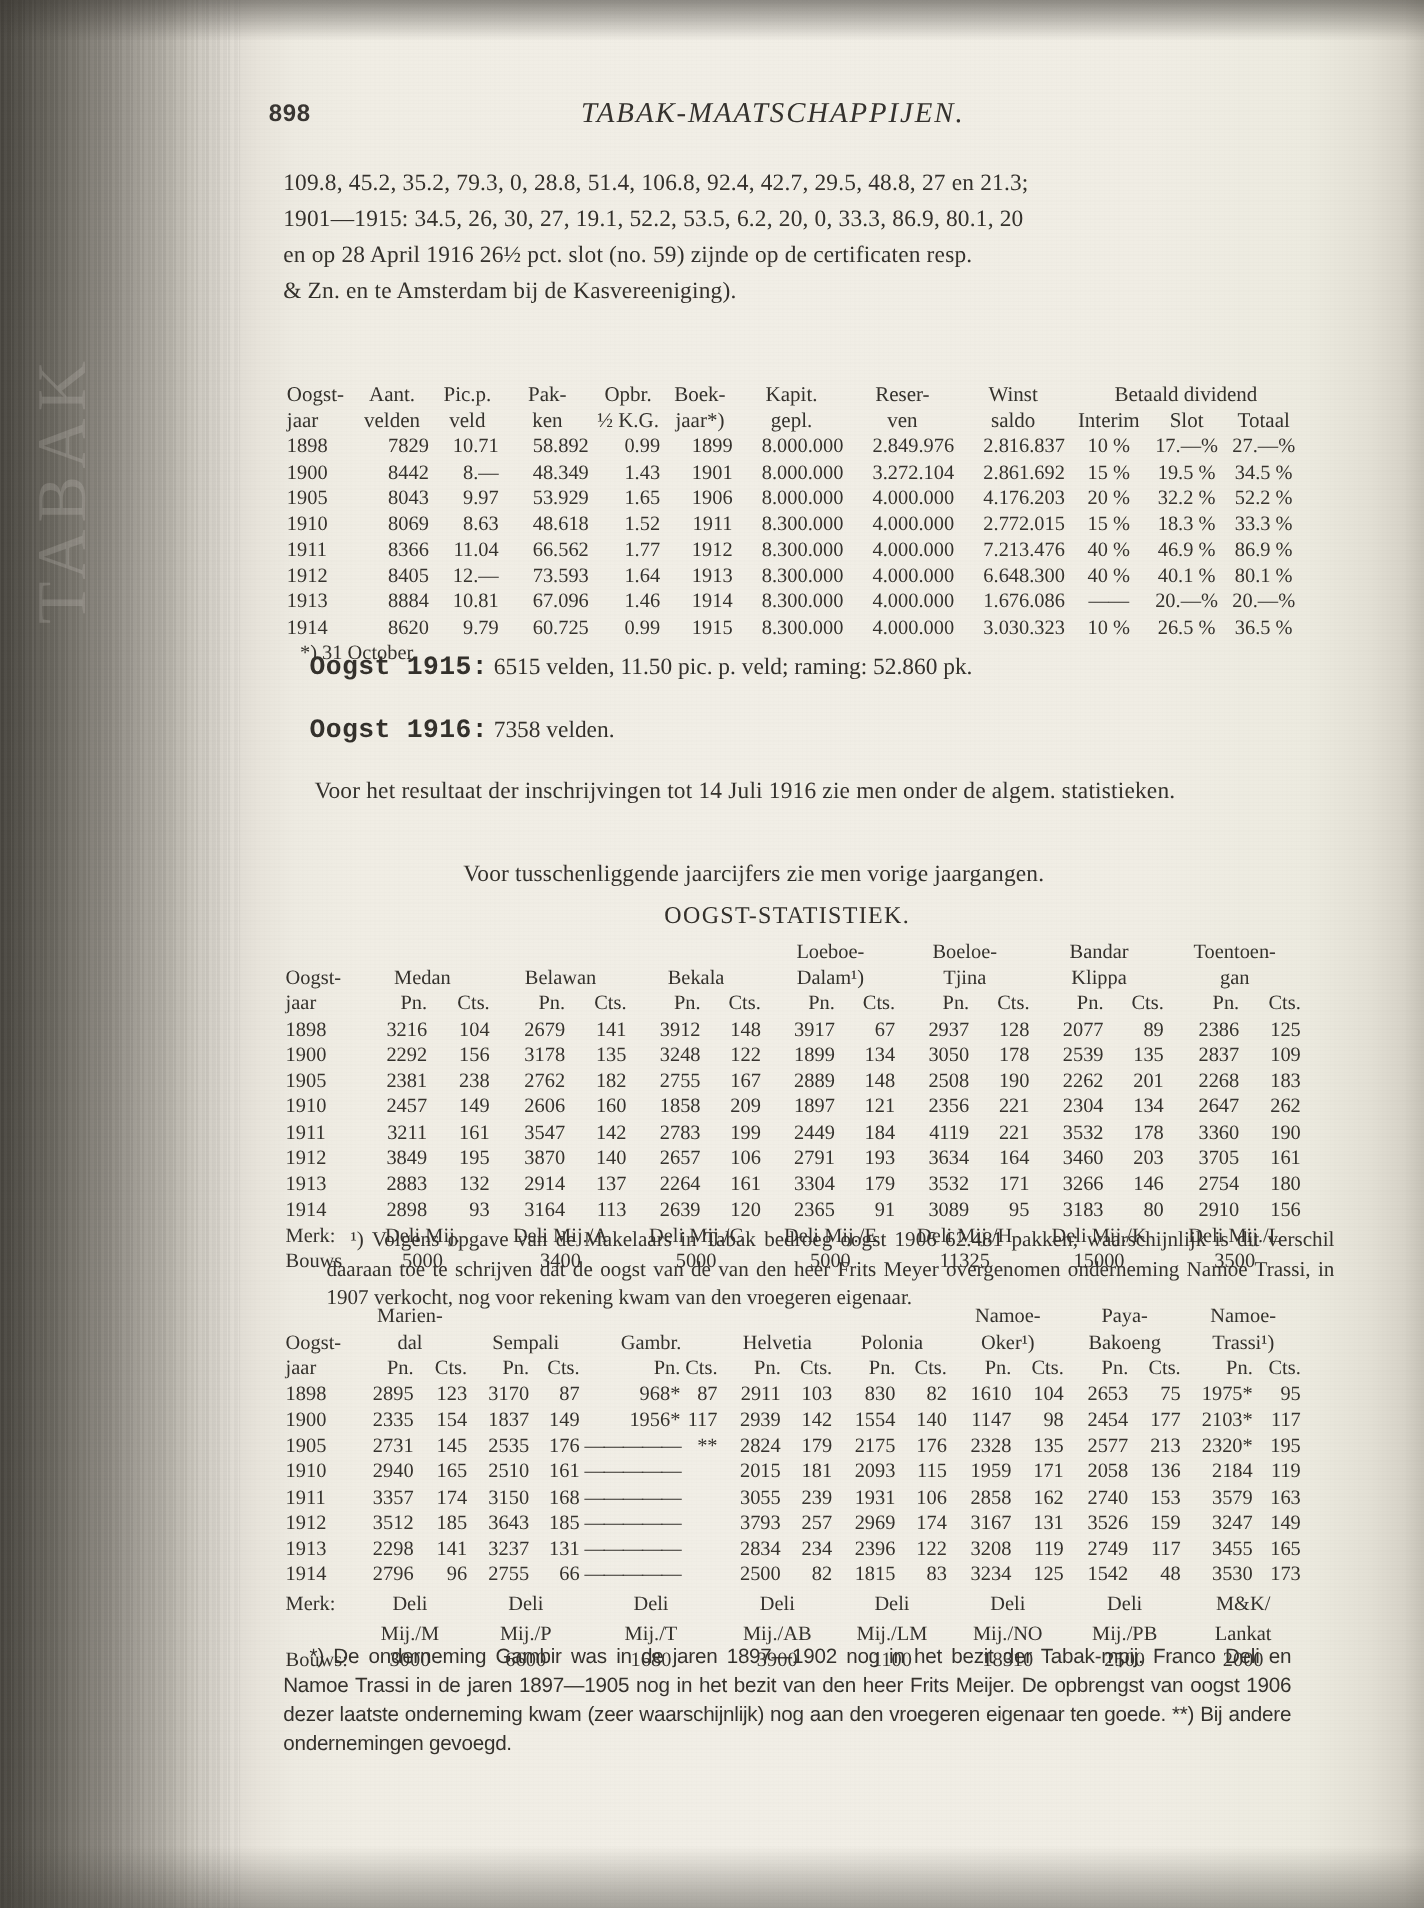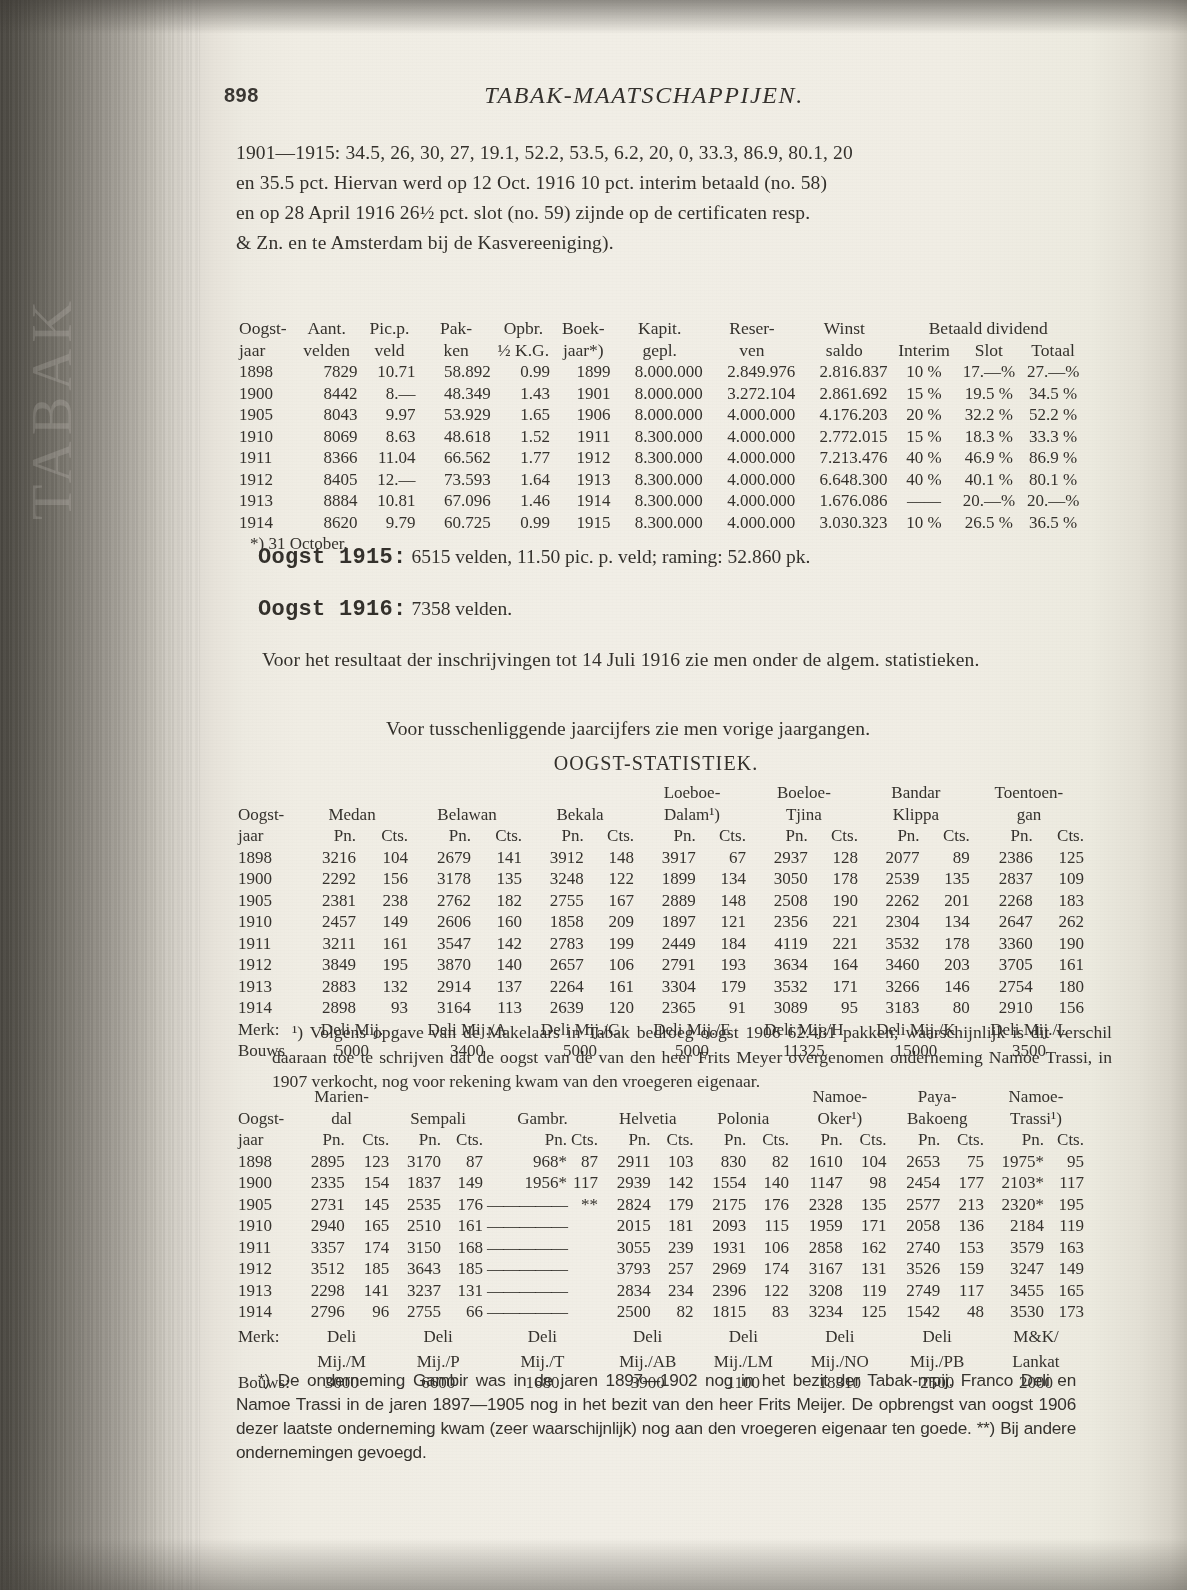--- a/index.html
+++ b/index.html
@@ -158,22 +158,22 @@
 <div class="ghost">TABAK</div>
 
 <div id="page">
 
   <div class="runhead">
     <div class="folio">898</div>
     <div class="headtitle">TABAK-MAATSCHAPPIJEN.</div>
   </div>
 
   <div class="blk" style="top:138px;">
+    <p class="body">109.8, 45.2, 35.2, 79.3, 0, 28.8, 51.4, 106.8, 92.4, 42.7, 29.5, 48.8, 27 en 21.3;</p>
     <p class="body">1901—1915: 34.5, 26, 30, 27, 19.1, 52.2, 53.5, 6.2, 20, 0, 33.3, 86.9, 80.1, 20</p>
-    <p class="body">en 35.5 pct.  Hiervan werd op 12 Oct. 1916 10 pct. interim betaald (no. 58)</p>
     <p class="body">en op 28 April 1916 26½ pct. slot (no. 59) zijnde op de certificaten resp.</p>
     <p class="body">&amp; Zn. en te Amsterdam bij de Kasvereeniging).</p>
   </div>
 
   <div id="tbl1">
     <table class="stat">
       <tbody>
         <tr class="hdr">
           <td class="l" style="width:52px">Oogst-</td>
           <td class="c" style="width:66px">Aant.</td>

